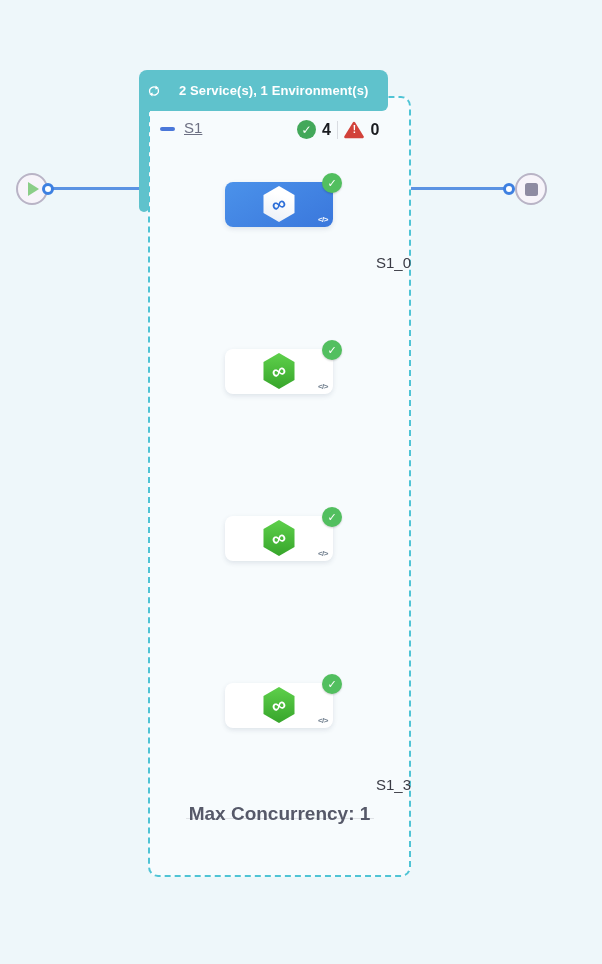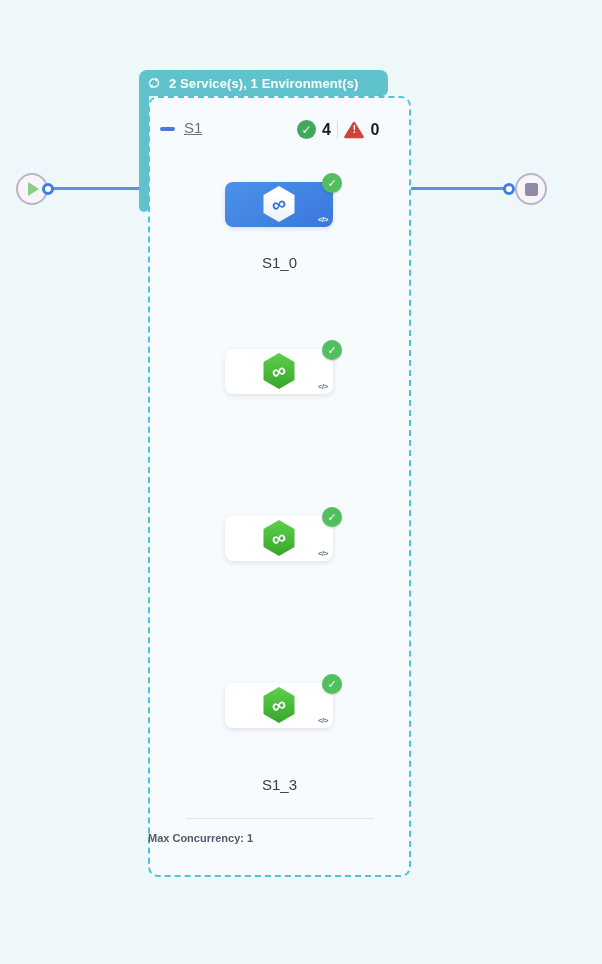--- a/index.html
+++ b/index.html
@@ -19,23 +19,23 @@
     position:absolute;width:28px;height:28px;border:2px solid #b9b4c6;border-radius:50%;
     background:#f7f4fa;z-index:4;display:flex;align-items:center;justify-content:center;
   }
   .terminal.start{left:16px;top:173px;}
   .terminal.end{left:515px;top:173px;}
   .play-tri{width:0;height:0;border-top:7px solid transparent;border-bottom:7px solid transparent;
     border-left:11px solid #8bce88;margin-left:3px;}
   .stop-sq{width:13px;height:13px;background:#8e8ba2;border-radius:2.5px;}
   
   .group-badge{
-    position:absolute;left:139px;top:70px;height:26px;width:249px;box-sizing:border-box;
+    position:absolute;left:139px;top:70px;height:41px;width:249px;box-sizing:border-box;
     background:#5fc2cc;border-radius:8px 8px 6px 0;z-index:6;
-    display:flex;align-items:center;gap:8px;padding:0 10px 0 8px;
+    display:flex;align-items:center;gap:18px;padding:0 10px 0 8px;
     color:#fff;font-size:13px;font-weight:700;letter-spacing:.1px;
   }
   .badge-tail{position:absolute;left:139px;top:90px;width:10px;height:122px;background:#5fc2cc;
     border-radius:0 0 5px 5px;z-index:3;}
   
   .stage-box{
     position:absolute;left:148px;top:96px;width:263px;height:781px;box-sizing:border-box;
     border:2px dashed #4fc4d5;border-radius:10px;background:rgba(255,255,255,0.5);z-index:2;
   }
   
@@ -68,25 +68,25 @@
   .hexagon.green .infinity{color:#fff;}
   .hexagon.white .infinity{color:#2e6fd8;}
   .node-badge{
     position:absolute;right:-9px;top:-9px;width:20px;height:20px;border-radius:50%;
     background:#52bf5f;color:#fff;display:flex;align-items:center;justify-content:center;
     font-size:11px;font-weight:700;box-shadow:0 1px 2px rgba(0,0,0,0.18);z-index:5;line-height:1;
   }
   .code-icon{position:absolute;right:5px;bottom:3px;font-size:8px;font-weight:700;letter-spacing:-0.5px;}
   .node .code-icon{color:#72808f;}
   .node.selected .code-icon{color:rgba(255,255,255,0.95);}
-  .node-label{position:absolute;left:148px;width:263px;text-align:center;font-size:15px;color:#3a3b45;z-index:4;}
+  .node-label{position:absolute;left:148px;width:263px;text-align:right;font-size:15px;color:#3a3b45;z-index:4;}
   
   .footer-divider{position:absolute;left:186px;top:818px;width:188px;height:1px;background:#e0e3e7;z-index:4;}
-  .footer-text{position:absolute;left:148px;top:832px;width:263px;
-    font-size:11px;font-weight:700;color:#565969;z-index:4;}
+  .footer-text{position:absolute;left:148px;top:803px;width:263px;text-align:center;
+    font-size:19px;font-weight:700;color:#565969;z-index:4;}
 </style>
 </head>
 <body>
 
 <div class="canvas">
 
   <div class="edge edge-left"></div>
   <div class="edge edge-right"></div>
 
   <div class="terminal start">

